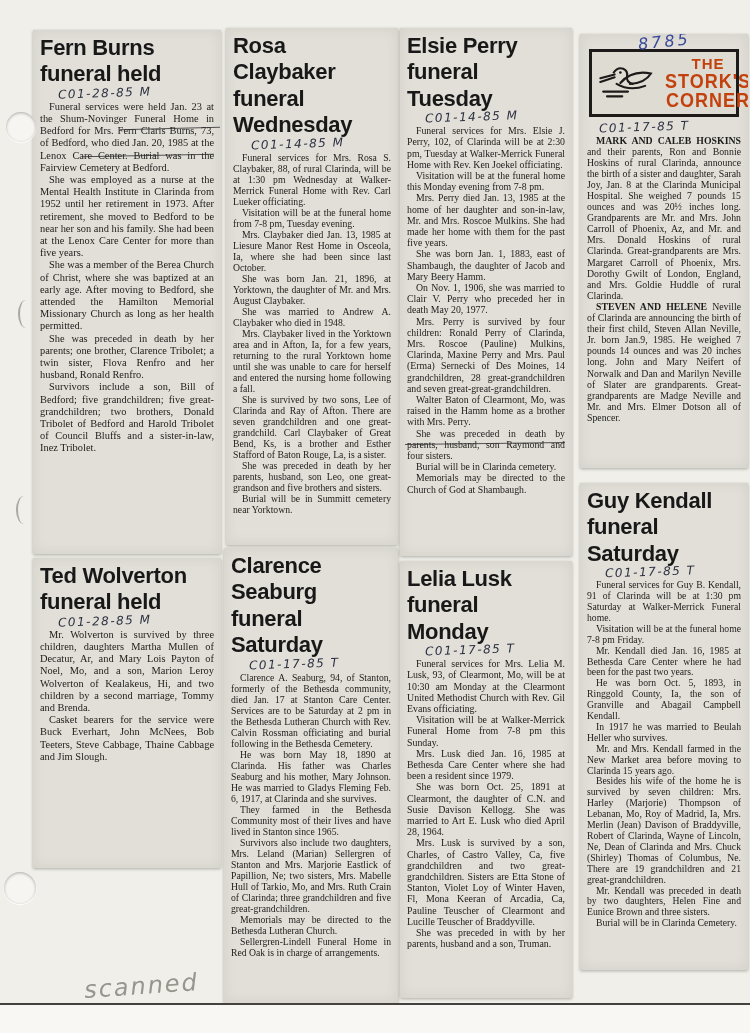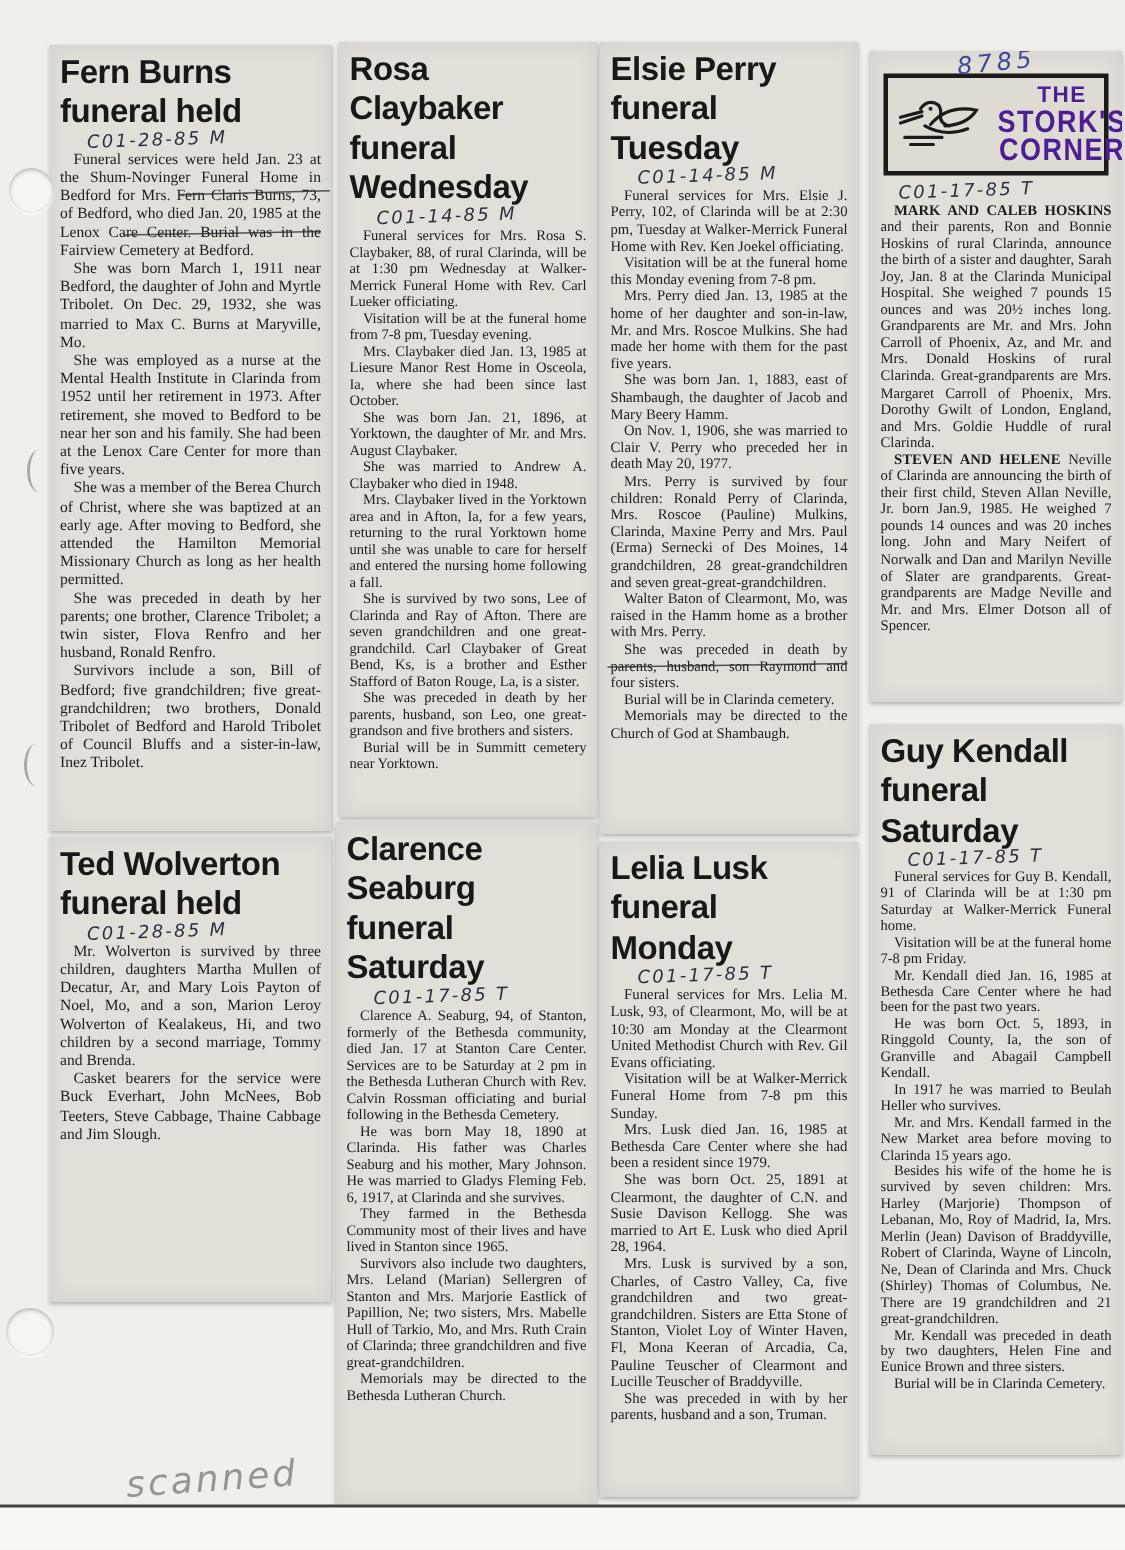--- a/index.html
+++ b/index.html
@@ -16,21 +16,21 @@
               color:#2c3142;transform:rotate(-2deg);margin:-3px 0 2px 18px;letter-spacing:1.5px;
               white-space:nowrap;}
   .cbody{font-size:var(--fs,10px);line-height:var(--lh,11.5px);text-align:justify;}
   .para{margin:0;text-indent:9px;}
   .para b{font-family:"Liberation Serif", serif;}
   
   .stork-box{border:3px solid #1c1b19;margin:10px 2px 2px 2px;padding:4px 5px;display:flex;
              align-items:center;gap:6px;background:#dedbd3;}
   .stork-art{flex:0 0 62px;}
   .stork-title{flex:1;text-align:center;font-family:"Liberation Sans", sans-serif;
-               font-weight:700;color:#4c1d95;line-height:1.05;letter-spacing:1px;}
+               font-weight:700;color:#c2410c;line-height:1.05;letter-spacing:1px;}
   .stork-title .l1{font-size:15px;display:block;}
   .stork-title .l2,.stork-title .l3{font-size:18px;display:block;transform:scaleY(1.15);}
   .hand-blue{position:absolute;top:-2px;left:58px;font-family:"DejaVu Sans",sans-serif;
              font-style:italic;font-size:16px;color:#3a4a9a;transform:rotate(-6deg);
              letter-spacing:3px;z-index:3;}
   .stork-annot{margin:2px 0 2px 12px;}
   
   .hole{position:absolute;border-radius:50%;background:#f6f5f1;
         box-shadow:inset 0 1px 3px rgba(0,0,0,.3), 0 1px 1px rgba(255,255,255,.9);}
   .hole.h1{left:6px;top:84px;width:30px;height:30px;}
@@ -52,21 +52,20 @@
 </head>
 <body>
 
 <div class="page">
 
   <article class="clipping" style="left:33px;top:2px;width:188px;height:524px;--fs:10.4px;--lh:12.2px;">
     <h2 class="headline big">Fern Burns funeral held</h2>
     <div class="annotation">C01-28-85 M</div>
     <div class="cbody">
         <p class="para">Funeral services were held Jan. 23 at the Shum-Novinger Funeral Home in Bedford for Mrs. Fern Claris Burns, 73, of Bedford, who died Jan. 20, 1985 at the Lenox Care Center. Burial was in the Fairview Cemetery at Bedford.</p>
-        <p class="para">She was born March 1, 1911 near Bedford, the daughter of John and Myrtle Tribolet. On Dec. 29, 1932, she was married to Max C. Burns at Maryville, Mo.</p>
         <p class="para">She was employed as a nurse at the Mental Health Institute in Clarinda from 1952 until her retirement in 1973. After retirement, she moved to Bedford to be near her son and his family. She had been at the Lenox Care Center for more than five years.</p>
         <p class="para">She was a member of the Berea Church of Christ, where she was baptized at an early age. After moving to Bedford, she attended the Hamilton Memorial Missionary Church as long as her health permitted.</p>
         <p class="para">She was preceded in death by her parents; one brother, Clarence Tribolet; a twin sister, Flova Renfro and her husband, Ronald Renfro.</p>
         <p class="para">Survivors include a son, Bill of Bedford; five grandchildren; five great-grandchildren; two brothers, Donald Tribolet of Bedford and Harold Tribolet of Council Bluffs and a sister-in-law, Inez Tribolet.</p>
       </div>
   </article>
 
   <article class="clipping" style="left:33px;top:530px;width:188px;height:310px;--fs:10.4px;--lh:12.2px;">
     <h2 class="headline big">Ted Wolverton funeral held</h2>
     <div class="annotation">C01-28-85 M</div>
@@ -94,20 +93,21 @@
 
   <article class="clipping" style="left:224px;top:520px;width:174px;height:455px;--fs:9.7px;--lh:11px;">
     <h2 class="headline">Clarence Seaburg funeral Saturday</h2>
     <div class="annotation">C01-17-85 T</div>
     <div class="cbody">
         <p class="para">Clarence A. Seaburg, 94, of Stanton, formerly of the Bethesda community, died Jan. 17 at Stanton Care Center. Services are to be Saturday at 2 pm in the Bethesda Lutheran Church with Rev. Calvin Rossman officiating and burial following in the Bethesda Cemetery.</p>
         <p class="para">He was born May 18, 1890 at Clarinda. His father was Charles Seaburg and his mother, Mary Johnson. He was married to Gladys Fleming Feb. 6, 1917, at Clarinda and she survives.</p>
         <p class="para">They farmed in the Bethesda Community most of their lives and have lived in Stanton since 1965.</p>
         <p class="para">Survivors also include two daughters, Mrs. Leland (Marian) Sellergren of Stanton and Mrs. Marjorie Eastlick of Papillion, Ne; two sisters, Mrs. Mabelle Hull of Tarkio, Mo, and Mrs. Ruth Crain of Clarinda; three grandchildren and five great-grandchildren.</p>
         <p class="para">Memorials may be directed to the Bethesda Lutheran Church.</p>
+        <p class="para">Sellergren-Lindell Funeral Home in Red Oak is in charge of arrangements.</p>
       </div>
   </article>
 
   <article class="clipping" style="left:400px;top:0px;width:172px;height:528px;--fs:9.8px;--lh:11.2px;">
     <h2 class="headline">Elsie Perry funeral Tuesday</h2>
     <div class="annotation">C01-14-85 M</div>
     <div class="cbody">
         <p class="para">Funeral services for Mrs. Elsie J. Perry, 102, of Clarinda will be at 2:30 pm, Tuesday at Walker-Merrick Funeral Home with Rev. Ken Joekel officiating.</p>
         <p class="para">Visitation will be at the funeral home this Monday evening from 7-8 pm.</p>
         <p class="para">Mrs. Perry died Jan. 13, 1985 at the home of her daughter and son-in-law, Mr. and Mrs. Roscoe Mulkins. She had made her home with them for the past five years.</p>

